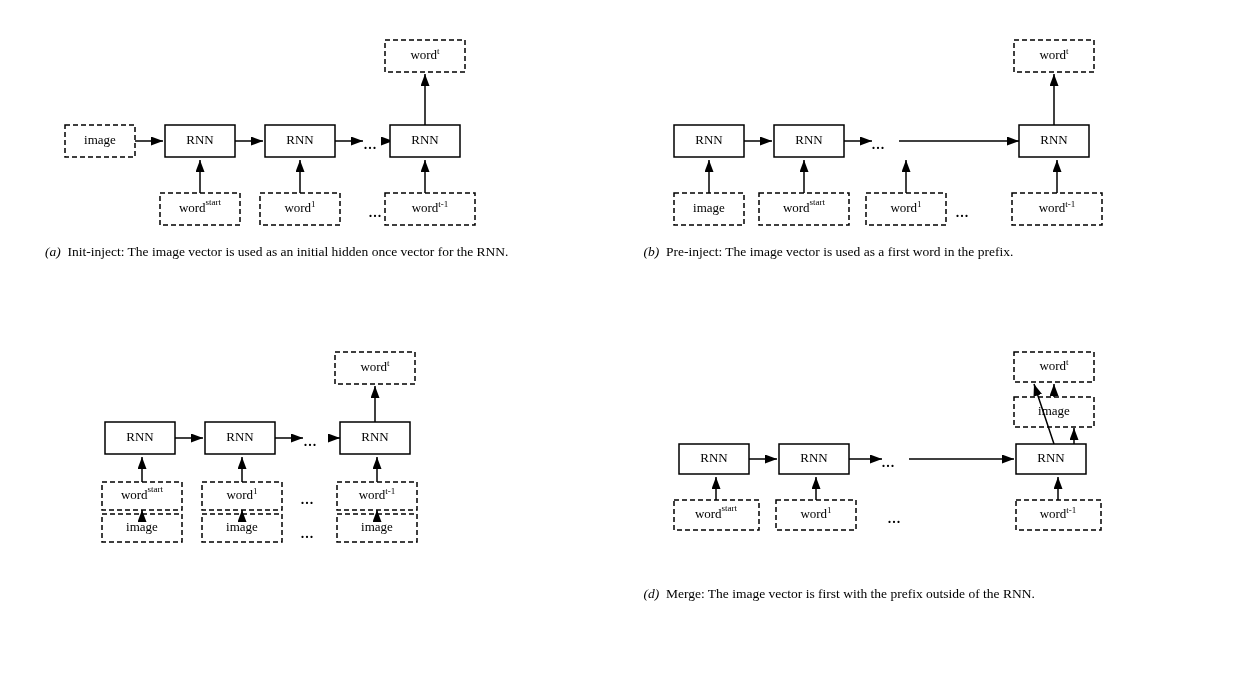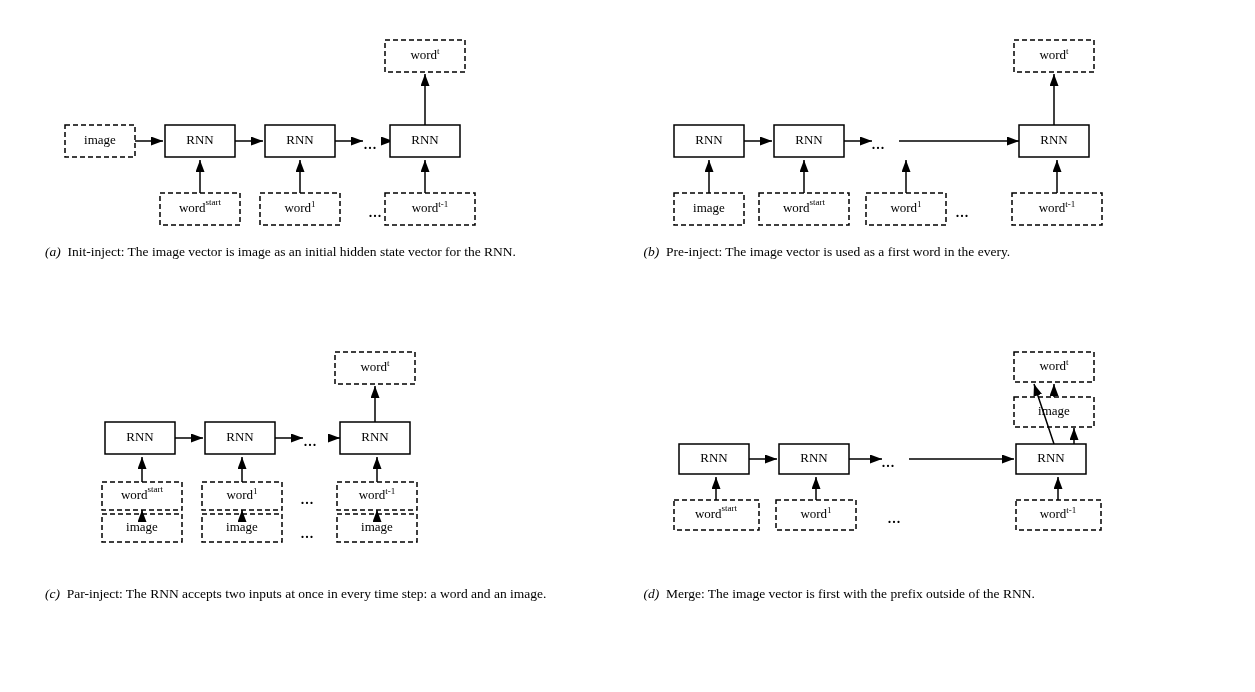--- a/index.html
+++ b/index.html
@@ -124,21 +124,21 @@
 
         <text x="330" y="183" class="box-text" style="font-size:18px;">...</text>
 
         <line x1="380" y1="163" x2="380" y2="130" class="arrow"></line>
         <rect x="340" y="163" width="90" height="32" class="dashed-box"></rect>
         <text x="385" y="179" class="box-text">word<tspan class="sub-text" dy="-4">t-1</tspan></text>
       </svg>
     </div>
     <div class="caption">
       <span class="caption-label">(a)</span>
-      &nbsp;<span>Init-inject: The image vector is image as an initial hidden state vector for the RNN.</span>
+      &nbsp;<span>Init-inject: The image vector is used as an initial hidden once vector for the RNN.</span>
     </div>
   </div>
 
   <div class="diagram-cell">
     <div class="diagram-area">
       <svg width="520" height="200">
         <defs>
           <marker id="arrowhead2" markerWidth="8" markerHeight="6" refX="8" refY="3" orient="auto">
             <polygon points="0 0, 8 3, 0 6" fill="black"></polygon>
           </marker>
@@ -180,21 +180,21 @@
 
         <text x="318" y="183" class="box-text" style="font-size:18px;">...</text>
 
         <rect x="368" y="163" width="90" height="32" class="dashed-box"></rect>
         <text x="413" y="179" class="box-text">word<tspan class="sub-text" dy="-4">t-1</tspan></text>
         <line x1="413" y1="163" x2="413" y2="130" class="arrow"></line>
       </svg>
     </div>
     <div class="caption">
       <span class="caption-label">(b)</span>
-      &nbsp;<span>Pre-inject: The image vector is used as a first word in the every.</span>
+      &nbsp;<span>Pre-inject: The image vector is used as a first word in the prefix.</span>
     </div>
   </div>
 
   <div class="diagram-cell">
     <div class="diagram-area">
       <svg width="520" height="230">
         <defs>
           <marker id="arrowhead3" markerWidth="8" markerHeight="6" refX="8" refY="3" orient="auto">
             <polygon points="0 0, 8 3, 0 6" fill="black"></polygon>
           </marker>
@@ -243,24 +243,20 @@
 
         <rect x="292" y="140" width="80" height="28" class="dashed-box"></rect>
         <text x="332" y="154" class="box-text">word<tspan class="sub-text" dy="-4">t-1</tspan></text>
         <line x1="332" y1="140" x2="332" y2="115" class="arrow"></line>
 
         <rect x="292" y="172" width="80" height="28" class="dashed-box"></rect>
         <text x="332" y="186" class="box-text">image</text>
         <line x1="332" y1="172" x2="332" y2="168" class="arrow"></line>
       </svg>
     </div>
-    <div class="caption">
-      <span class="caption-label">(c)</span>
-      &nbsp;<span>Par-inject: The RNN accepts two inputs at once in every time step: a word and an image.</span>
-    </div>
   </div>
 
   <div class="diagram-cell">
     <div class="diagram-area">
       <svg width="520" height="230">
         <defs>
           <marker id="arrowhead4" markerWidth="8" markerHeight="6" refX="8" refY="3" orient="auto">
             <polygon points="0 0, 8 3, 0 6" fill="black"></polygon>
           </marker>
         </defs>

